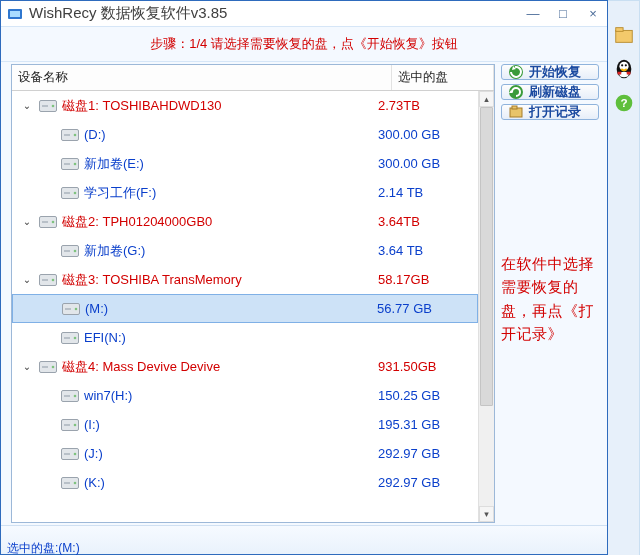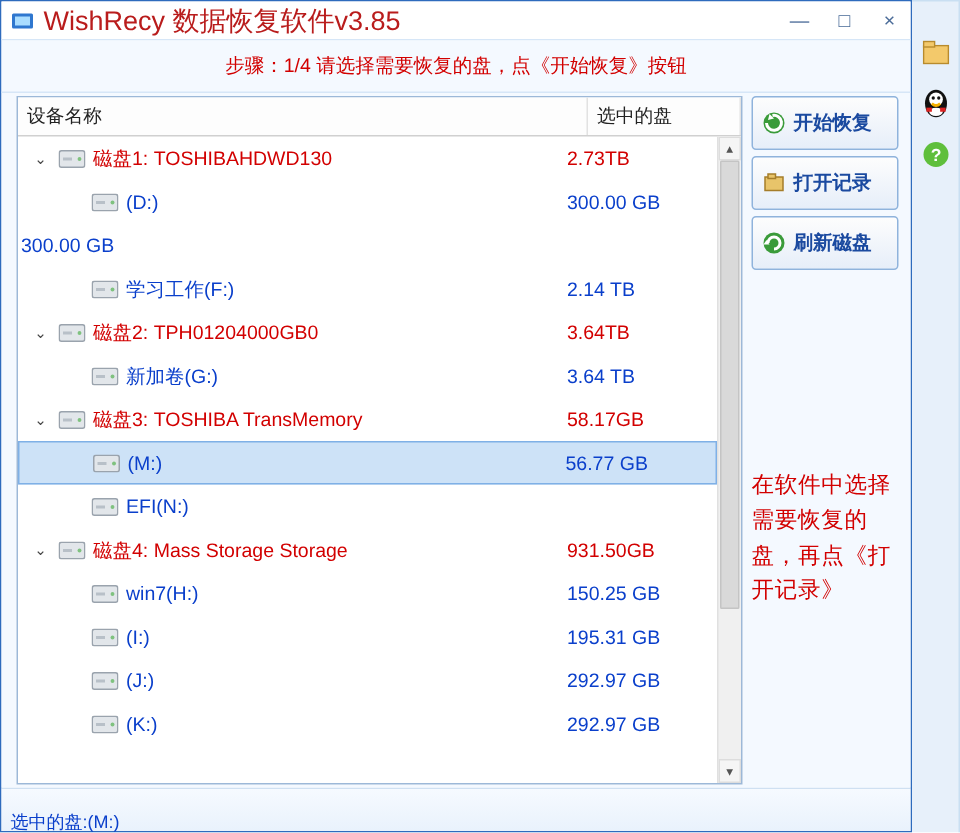--- a/index.html
+++ b/index.html
@@ -3,21 +3,21 @@
 <meta charset="utf-8">
 <style>
   * { box-sizing: border-box; margin: 0; padding: 0; font-family: "Microsoft YaHei", "SimSun", sans-serif; }
   body { background: #fff; width: 640px; height: 555px; overflow: hidden; display: flex; }
   .main-area { flex: 1; display: flex; flex-direction: column; border: 1px solid #2e6bbd; }
   .right-strip { width: 32px; background: #e7f0fa; border-top: 1px solid #c9dff2; border-right: 1px solid #c9dff2; display: flex; flex-direction: column; align-items: center; padding-top: 22px; gap: 10px; }
   .right-strip .ritem { width: 24px; height: 24px; display: flex; align-items: center; justify-content: center; }
 
   .titlebar { height: 26px; background: #fff; display: flex; align-items: center; padding: 0 6px; border-bottom: 1px solid #d6e6f7; }
   .titlebar .logo { width: 16px; height: 16px; margin-right: 6px; }
-  .titlebar .title { font-size: 18px; color: #b91c1c; flex: 1; }
+  .titlebar .title { font-size: 15px; color: #404040; flex: 1; }
   .winbtns { display: flex; gap: 14px; color: #4a6b98; font-size: 13px; }
   .winbtn { width: 16px; text-align: center; cursor: default; }
 
   .step-banner { text-align: center; color: #d20000; font-size: 13px; padding: 8px 12px; background: #f4f9ff; border-bottom: 1px solid #d6e6f7; }
 
   .content { flex: 1; display: flex; position: relative; background: #f4f9ff; }
 
   .list-wrap { flex: 1; margin: 2px 4px 2px 10px; background: #fff; border: 1px solid #9cb8d8; display: flex; flex-direction: column; position: relative; }
   .list-header { display: flex; background: #fdfdfd; border-bottom: 1px solid #d0d0d0; }
   .lh-cell { font-size: 12.5px; color: #222; padding: 4px 6px; border-right: 1px solid #e2e2e2; }
@@ -35,21 +35,21 @@
   .driveicon { width: 18px; height: 12px; margin: 0 5px; }
   .indent-disk .cell-name { padding-left: 8px; }
   .indent-part .cell-name { padding-left: 44px; }
 
   .scrollbar { width: 16px; background: #f0f0f0; display: flex; flex-direction: column; border-left: 1px solid #e0e0e0; }
   .sb-btn { height: 16px; background: #f5f5f5; display:flex; align-items:center; justify-content:center; font-size:9px; color:#555; border: 1px solid #ddd;}
   .sb-track { flex: 1; position: relative; }
   .sb-thumb { position: absolute; left: 1px; right: 1px; top: 0; height: 75%; background: #d9d9d9; border: 1px solid #c4c4c4; border-radius: 1px; }
 
   .side-col { width: 108px; padding: 2px 8px 2px 2px; display: flex; flex-direction: column; }
-  .action-btn { height: 36px; margin-bottom: 4px; background: linear-gradient(#fdfdfd,#e6eef9); border: 1px solid #8fb3dc; border-radius: 3px; display: flex; align-items: center; padding: 0 6px; font-size: 13px; color: #1b4aa0; font-weight: bold; gap: 5px;}
+  .action-btn { height: 16px; margin-bottom: 4px; background: linear-gradient(#fdfdfd,#e6eef9); border: 1px solid #8fb3dc; border-radius: 3px; display: flex; align-items: center; padding: 0 6px; font-size: 13px; color: #1b4aa0; font-weight: bold; gap: 5px;}
   .action-btn .bicon { width: 16px; height: 16px; }
   .annot { margin-top: 128px; color: #d20000; font-size: 15px; line-height: 1.55; letter-spacing: 0.5px;}
 
   .statusbar { height: 20px; background: linear-gradient(#f6faff,#e9f2fc); border-top: 1px solid #cfe0f2; font-size: 12px; color: #0a3fcb; padding: 14px 6px; }
 </style>
 </head>
 <body>
 
 <div class="main-area">
 
@@ -96,20 +96,28 @@
                 <span class="driveicon"><svg viewBox="0 0 18 12" width="18" height="12">
                     <rect x="0.5" y="0.5" width="17" height="11" rx="1.5" fill="#e2e6ea" stroke="#9aa3ad"></rect>
                     <circle cx="14" cy="6" r="1.3" fill="#7fc27f"></circle>
                     <rect x="3" y="5" width="6" height="2" fill="#b8c0c8"></rect>
                   </svg></span>
                 <span>(D:)</span>
               </div>
               <div class="cell-size">300.00 GB</div>
             </div>
             <div class="row part indent-part">
+              <div class="cell-name">
+                <span class="driveicon"><svg viewBox="0 0 18 12" width="18" height="12">
+                    <rect x="0.5" y="0.5" width="17" height="11" rx="1.5" fill="#e2e6ea" stroke="#9aa3ad"></rect>
+                    <circle cx="14" cy="6" r="1.3" fill="#7fc27f"></circle>
+                    <rect x="3" y="5" width="6" height="2" fill="#b8c0c8"></rect>
+                  </svg></span>
+                <span>新加卷(E:)</span>
+              </div>
               <div class="cell-size">300.00 GB</div>
             </div>
             <div class="row part indent-part">
               <div class="cell-name">
                 <span class="driveicon"><svg viewBox="0 0 18 12" width="18" height="12">
                     <rect x="0.5" y="0.5" width="17" height="11" rx="1.5" fill="#e2e6ea" stroke="#9aa3ad"></rect>
                     <circle cx="14" cy="6" r="1.3" fill="#7fc27f"></circle>
                     <rect x="3" y="5" width="6" height="2" fill="#b8c0c8"></rect>
                   </svg></span>
                 <span>学习工作(F:)</span>
@@ -173,21 +181,21 @@
               </div>
             </div>
             <div class="row disk indent-disk">
               <div class="cell-name">
                 <span class="caret">⌄</span>
                 <span class="driveicon"><svg viewBox="0 0 18 12" width="18" height="12">
                     <rect x="0.5" y="0.5" width="17" height="11" rx="1.5" fill="#e2e6ea" stroke="#9aa3ad"></rect>
                     <circle cx="14" cy="6" r="1.3" fill="#7fc27f"></circle>
                     <rect x="3" y="5" width="6" height="2" fill="#b8c0c8"></rect>
                   </svg></span>
-                <span>磁盘4: Mass Storage Storage</span>
+                <span>磁盘4: Mass Devive Devive</span>
               </div>
               <div class="cell-size">931.50GB</div>
             </div>
             <div class="row part indent-part">
               <div class="cell-name">
                 <span class="driveicon"><svg viewBox="0 0 18 12" width="18" height="12">
                     <rect x="0.5" y="0.5" width="17" height="11" rx="1.5" fill="#e2e6ea" stroke="#9aa3ad"></rect>
                     <circle cx="14" cy="6" r="1.3" fill="#7fc27f"></circle>
                     <rect x="3" y="5" width="6" height="2" fill="#b8c0c8"></rect>
                   </svg></span>
@@ -246,35 +254,35 @@
               <circle cx="8" cy="8" r="7" fill="#3a9b3a"></circle>
               <path d="M7 3 A5 5 0 1 1 3 8" stroke="#fff" stroke-width="2" fill="none"></path>
               <path d="M5 2 L8 5 L4 6 Z" fill="#fff"></path>
             </svg>
         </span>
         <span>开始恢复</span>
       </div>
       <div class="action-btn">
         <span class="bicon">
           <svg viewBox="0 0 16 16">
-              <rect x="2" y="4" width="12" height="9" fill="#e8c46a" stroke="#a57d2a"></rect>
-              <rect x="4" y="2" width="5" height="3" fill="#e8c46a" stroke="#a57d2a"></rect>
-            </svg>
-        </span>
-        <span>打开记录</span>
-      </div>
-      <div class="action-btn">
-        <span class="bicon">
-          <svg viewBox="0 0 16 16">
               <circle cx="8" cy="8" r="7" fill="#3a9b3a"></circle>
               <path d="M4 8 A4 4 0 1 1 8 12" stroke="#fff" stroke-width="2" fill="none"></path>
               <path d="M3 6 L5 9 L1 9 Z" fill="#fff"></path>
             </svg>
         </span>
         <span>刷新磁盘</span>
+      </div>
+      <div class="action-btn">
+        <span class="bicon">
+          <svg viewBox="0 0 16 16">
+              <rect x="2" y="4" width="12" height="9" fill="#e8c46a" stroke="#a57d2a"></rect>
+              <rect x="4" y="2" width="5" height="3" fill="#e8c46a" stroke="#a57d2a"></rect>
+            </svg>
+        </span>
+        <span>打开记录</span>
       </div>
       <div class="annot">在软件中选择需要恢复的盘，再点《打开记录》</div>
     </div>
 
   </div>
 
   <div class="statusbar">
     <span>选中的盘:(M:)</span>
   </div>
 </div>

